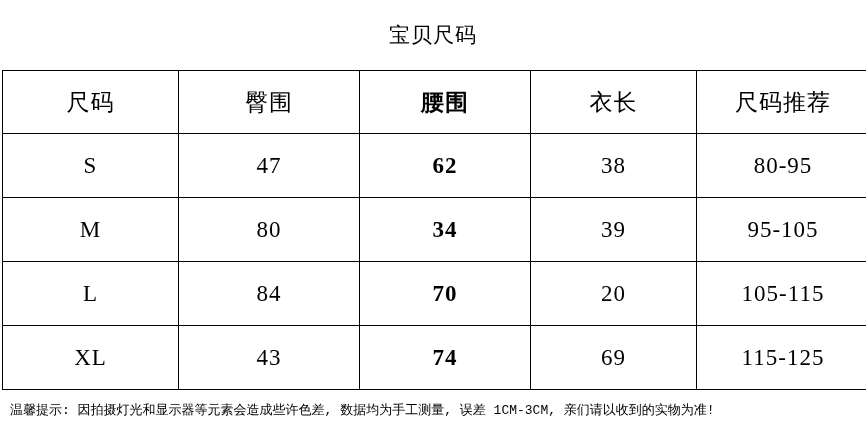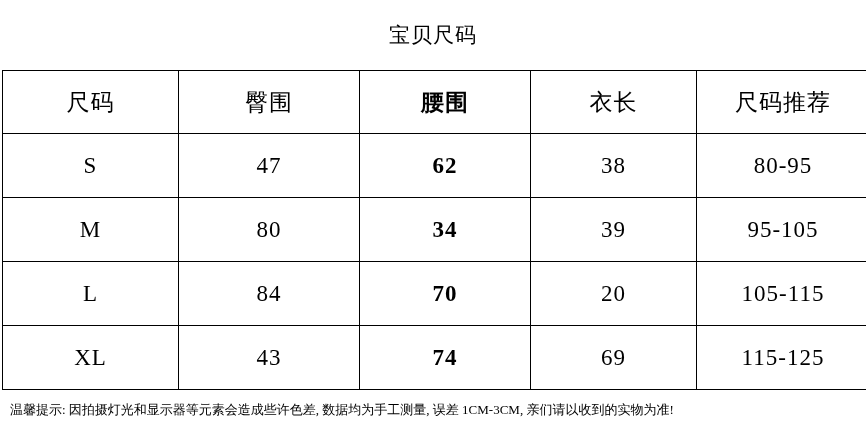--- a/index.html
+++ b/index.html
@@ -51,21 +51,21 @@
   .col-0 { width: 175px; }
   .col-1 { width: 180px; }
   .col-2 { width: 170px; font-weight: bold; }
   .col-3 { width: 165px; }
   .col-4 { width: 172px; }
   .note {
     position: absolute;
     left: 10px;
     bottom: 6px;
     font-size: 13px;
-    font-family: Liberation Serif, serif;
+    font-family: Liberation Mono, monospace;
     letter-spacing: 0px;
     white-space: nowrap;
   }
 </style>
 </head>
 <body>
 
 <div class="sheet">
 
   <div class="title">宝贝尺码</div>

